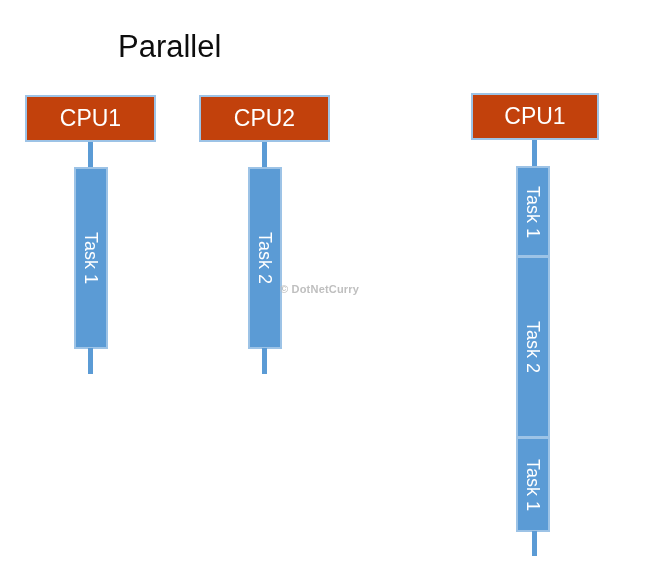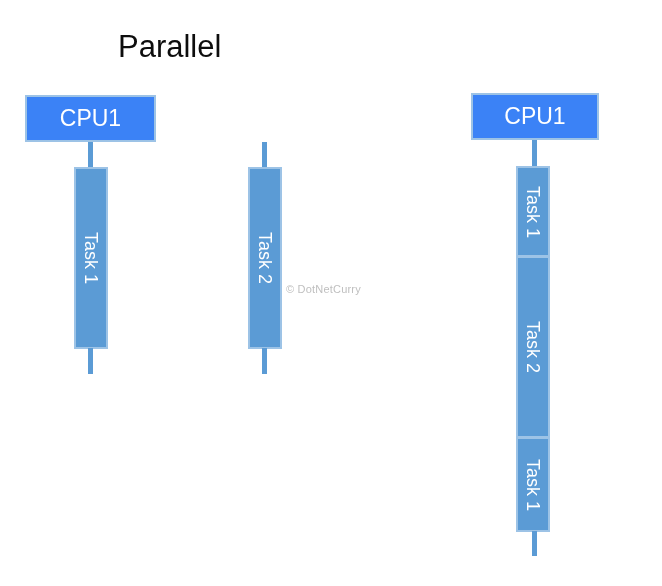--- a/index.html
+++ b/index.html
@@ -31,21 +31,21 @@
     line-height: 1;
     color: #0d0d0d;
     font-weight: 400;
     white-space: nowrap;
     letter-spacing: 0px;
   }
 
   
   .cpu-box {
     position: absolute;
-    background: #3b82f6;
+    background: #c2410c;
     border: 2px solid #9DC3E6;
     box-sizing: border-box;
     display: flex;
     align-items: center;
     justify-content: center;
   }
   .cpu-label {
     color: #ffffff;
     font-size: 23px;
     line-height: 1;
@@ -112,20 +112,23 @@
   </div>
 
   <div class="connector" style="left:88px; top:142px; height:26px;"></div>
 
   <div class="task-bar" style="left:74px; top:167px; width:34px; height:182px;">
     <span class="task-label">Task 1</span>
   </div>
 
   <div class="connector" style="left:88px; top:348px; height:26px;"></div>
 
+  <div class="cpu-box" style="left:199px; top:95px; width:131px; height:47px;">
+    <span class="cpu-label">CPU2</span>
+  </div>
 
   <div class="connector" style="left:262px; top:142px; height:26px;"></div>
 
   <div class="task-bar" style="left:248px; top:167px; width:34px; height:182px;">
     <span class="task-label">Task 2</span>
   </div>
 
   <div class="connector" style="left:262px; top:348px; height:26px;"></div>
 
 
@@ -142,15 +145,15 @@
   <div class="task-seg" style="left:516px; top:256px; width:34px; height:182px;">
     <span class="task-label">Task 2</span>
   </div>
 
   <div class="task-seg" style="left:516px; top:437px; width:34px; height:95px;">
     <span class="task-label">Task 1</span>
   </div>
 
   <div class="connector" style="left:532px; top:531px; height:25px;"></div>
 
-  <div class="watermark" style="left:286px; top:283px;">© DotNetCurry</div>
+  <div class="watermark" style="left:280px; top:283px;font-weight:bold;">© DotNetCurry</div>
 
 </div>
 
 </body></html>

